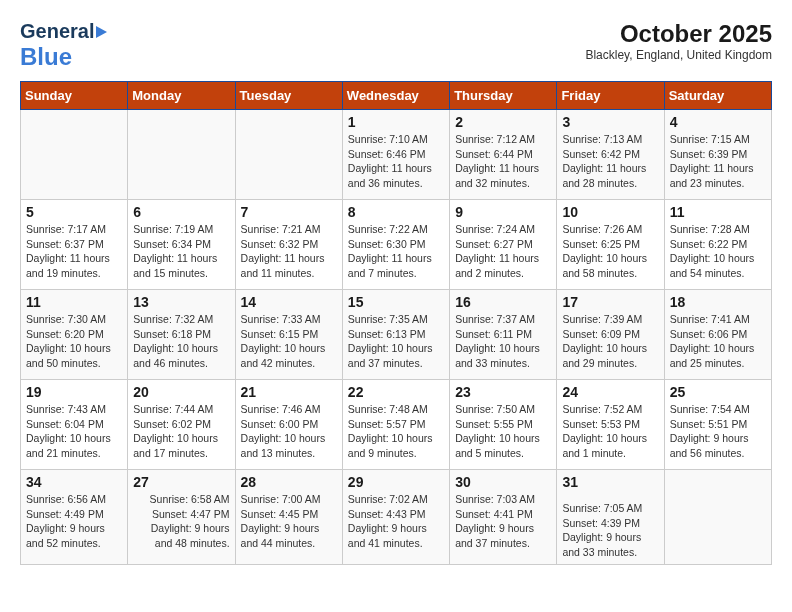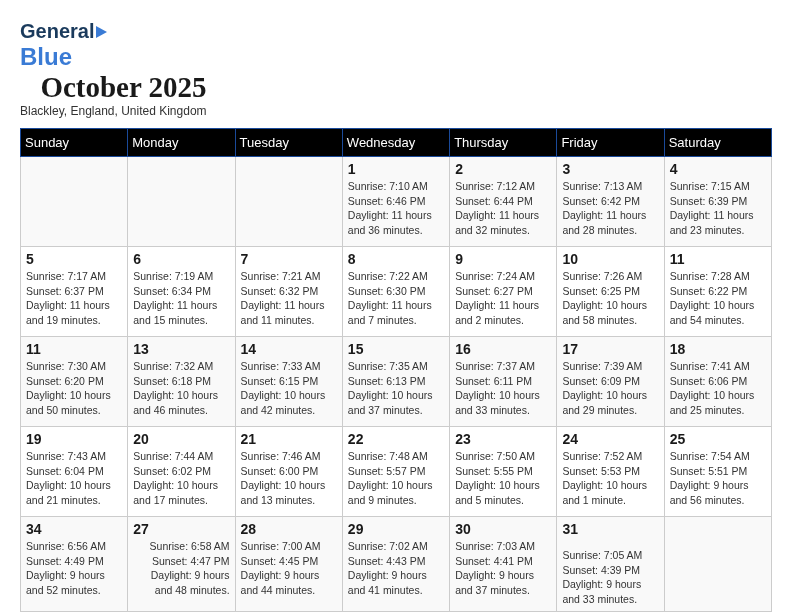--- a/index.html
+++ b/index.html
@@ -8,48 +8,46 @@
       background: #fff;
       width: 792px;
       min-height: 612px;
       padding: 20px;
     }
     .header {
       display: flex;
       align-items: flex-start;
       justify-content: space-between;
       margin-bottom: 10px;
-      flex-direction: column;
     }
     .logo {
       display: flex;
       flex-direction: column;
       align-items: flex-start;
     }
     .title-block { text-align: right; }
     .month-title {
-      font-size: 29px;
+      font-size: 24px;
       font-weight: bold;
       color: #1a1a1a;
-      font-family: Liberation Serif, serif;
     }
     .location {
       font-size: 12px;
       color: #333;
     }
     table {
       width: 100%;
       border-collapse: collapse;
       table-layout: fixed;
     }
     thead tr th {
-      background: #000000;
+      background: #c2410c;
       color: #fff;
       font-size: 13px;
-      font-weight: normal;
+      font-weight: bold;
       padding: 6px 4px;
       text-align: left;
       border: 1px solid #1a4a9a;
     }
     tbody tr td {
       border: 1px solid #ccc;
       vertical-align: top;
       padding: 4px 5px;
       font-size: 11px;
       color: #333;

